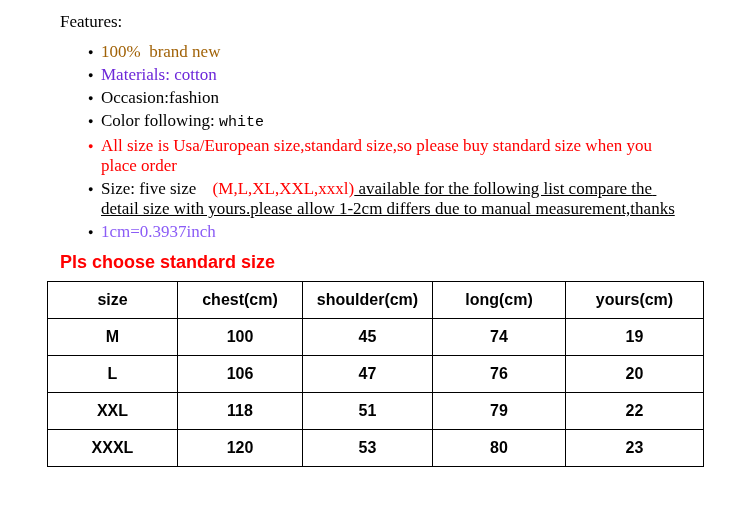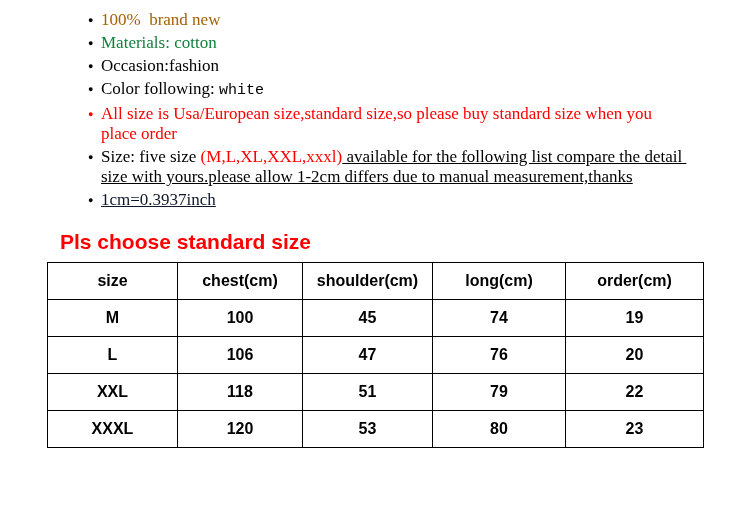--- a/index.html
+++ b/index.html
@@ -8,85 +8,86 @@
     font-family:"Liberation Serif",serif;color:#000000;box-sizing:border-box;
   }
   .features-heading{padding:12px 0 0 60px;font-size:17px;}
   .features-list{list-style:none;margin:10px 0 0 88px;padding:0;width:604px;}
   .feature-item{display:flex;margin-bottom:3px;font-size:17px;line-height:20px;}
   .bullet-dot{flex:0 0 13px;font-size:9px;line-height:20px;}
   .feature-text{flex:1;}
   .feature-text span{white-space:pre-wrap;}
   .seg-mono{font-family:"Liberation Mono",monospace;font-size:15px;}
   .table-title{
-    margin:20px 0 0 60px;font-family:"Liberation Sans",sans-serif;
-    font-weight:bold;font-size:21px;
+    margin:10px 0 0 60px;font-family:"Liberation Sans",sans-serif;
+    font-weight:bold;font-size:18px;
   }
   .size-table{
     border-collapse:collapse;margin:8px 0 0 47px;table-layout:fixed;
     font-family:"Liberation Sans",sans-serif;font-size:16px;padding-left:12px;
   }
   .size-table th,.size-table td{
     border:1px solid #000000;height:36px;text-align:center;vertical-align:middle;
     padding:0;font-weight:bold;color:#000000;
   }
 </style>
 </head>
 <body>
 
 <div class="page">
+  <div class="features-heading">Features:</div>
 
   <ul class="features-list" id="features-list">
       <li class="feature-item">
         <span class="bullet-dot" style="color: rgb(0, 0, 0);">●</span>
         <span class="feature-text"><span style="color: #a16207;">100%  brand new</span></span>
       </li>
       <li class="feature-item">
         <span class="bullet-dot" style="color: rgb(0, 0, 0);">●</span>
-        <span class="feature-text"><span style="color: #15803d;">Materials: cotton</span></span>
+        <span class="feature-text"><span style="color: #6d28d9;">Materials: cotton</span></span>
       </li>
       <li class="feature-item">
         <span class="bullet-dot" style="color: rgb(0, 0, 0);">●</span>
         <span class="feature-text"><span style="color: rgb(0, 0, 0); margin-top: 8px;">Occasion:fashion</span></span>
       </li>
       <li class="feature-item">
         <span class="bullet-dot" style="color: rgb(0, 0, 0);">●</span>
         <span class="feature-text"><span style="color: rgb(0, 0, 0);">Color following: </span><span class="seg-mono" style="color: rgb(0, 0, 0);">white</span></span>
       </li>
       <li class="feature-item">
         <span class="bullet-dot" style="color: rgb(255, 0, 0);">●</span>
         <span class="feature-text"><span style="color: rgb(255, 0, 0);">All size is Usa/European size,standard size,so please buy standard size when you place order</span></span>
       </li>
       <li class="feature-item">
         <span class="bullet-dot" style="color: rgb(0, 0, 0);">●</span>
-        <span class="feature-text"><span style="color: rgb(0, 0, 0);">Size: five size </span><span style="color: rgb(255, 0, 0);">(M,L,XL,XXL,xxxl)</span><span style="color: rgb(0, 0, 0); text-decoration: underline;"> available for the following list compare the detail size with yours.please allow 1-2cm differs due to manual measurement,thanks</span></span>
+        <span class="feature-text"><span style="color: rgb(0, 0, 0);">Size: five size </span><span style="color: rgb(255, 0, 0); margin-left: 12px;">(M,L,XL,XXL,xxxl)</span><span style="color: rgb(0, 0, 0); text-decoration: underline;"> available for the following list compare the detail size with yours.please allow 1-2cm differs due to manual measurement,thanks</span></span>
       </li>
       <li class="feature-item">
         <span class="bullet-dot" style="color: rgb(0, 0, 0);">●</span>
-        <span class="feature-text"><span style="color: #0f172a; text-decoration: underline;">1cm=0.3937inch</span></span>
+        <span class="feature-text"><span style="color: #8b5cf6;">1cm=0.3937inch</span></span>
       </li>
     </ul>
 
   <div class="table-title" style="color: rgb(255, 0, 0);">Pls choose standard size</div>
 
   <table class="size-table">
     <colgroup>
       <col style="width:130px">
       <col style="width:125px">
       <col style="width:130px">
       <col style="width:133px">
       <col style="width:138px">
     </colgroup>
     <thead>
       <tr id="size-head-row">
           <th>size</th>
           <th>chest(cm)</th>
           <th>shoulder(cm)</th>
           <th>long(cm)</th>
-          <th>order(cm)</th>
+          <th>yours(cm)</th>
         </tr>
     </thead>
     <tbody id="size-body">
         <tr>
           <td>M</td>
           <td>100</td>
           <td>45</td>
           <td>74</td>
           <td>19</td>
         </tr>

